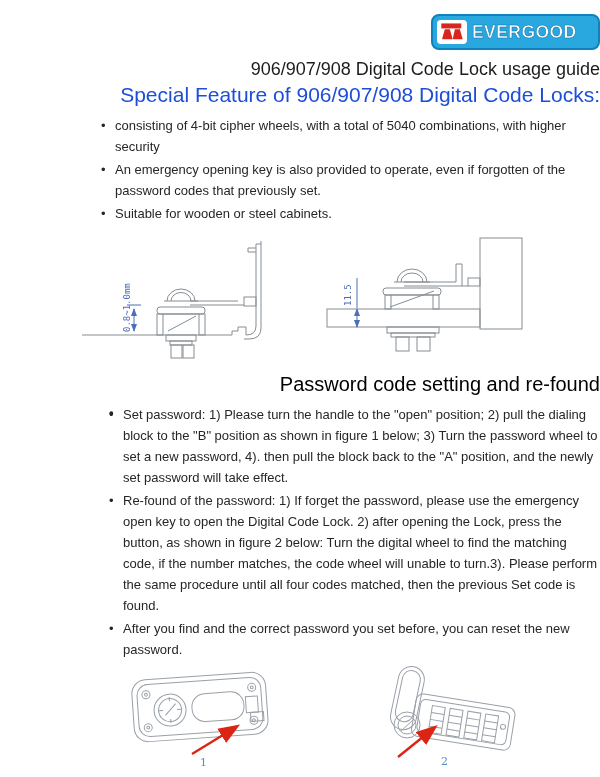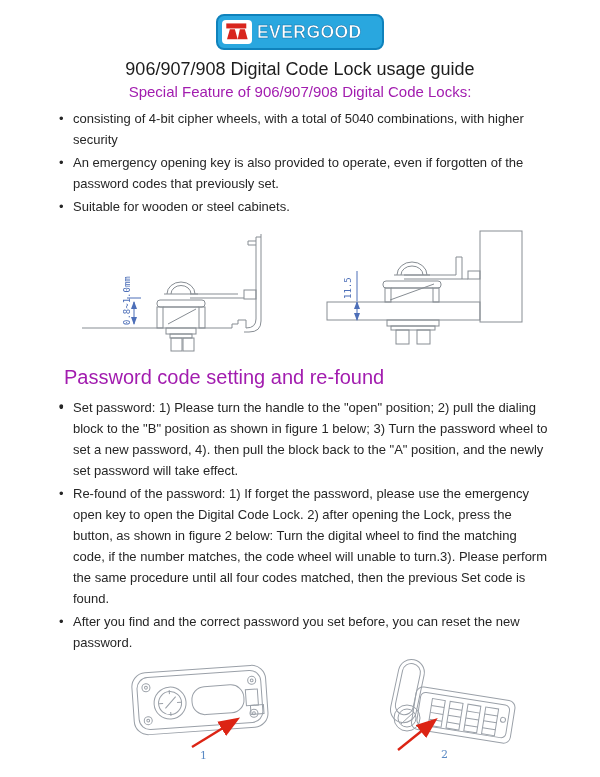--- a/index.html
+++ b/index.html
@@ -1,47 +1,47 @@
 <!DOCTYPE html>
 <html><head>
 <meta charset="utf-8">
 <style>
   html,body { margin:0; padding:0; background:#ffffff; }
   .page {
     width:600px; height:777px; background:#ffffff; overflow:hidden;
     font-family:"Liberation Sans", sans-serif; color:#262626;
-    display:flex; flex-direction:column; position:relative;
+    display:flex; flex-direction:column; position:relative;align-items:flex-end;
   }
   
   .logo-row { display:flex; justify-content:center; margin-top:14px; }
   .logo-pill {
     display:inline-flex; align-items:center; gap:5px;
     background:#29A7DF; border:2px solid #0F82BC; border-radius:8px;
     padding:2px 12px 2px 4px; height:28px;
   }
   .logo-mark { width:30px; height:24px; background:#ffffff; border-radius:4px;
     display:flex; align-items:center; justify-content:center; }
   .logo-text {
     color:#ffffff; font-weight:bold; font-size:19px; letter-spacing:.5px;
     -webkit-text-stroke:.5px #0d6ea8; transform:scaleX(.92); transform-origin:left center;
     font-family:"Liberation Sans", sans-serif;
   }
   
   .title { text-align:center; font-size:18px; font-weight:normal; margin-top:9px; color:#1c1c1c; }
-  .subtitle { text-align:center; font-size:15px; margin-top:3px; color:#a21caf; }
+  .subtitle { text-align:center; font-size:21px; margin-top:3px; color:#1d4ed8; }
   
   ul.doc-list { list-style:none; margin:8px 0 0 58px; padding:0; width:500px; }
   ul.doc-list li {
     position:relative; padding-left:15px; font-size:13px; line-height:21px;
     margin-bottom:2px; color:#262626;
   }
   ul.doc-list li .bullet { position:absolute; left:1px; top:0; font-size:13px; }
   ul.steps { width:492px; margin-top:4px; }
   ul.steps li:first-child { font-weight:bold; }
-  .section-heading { font-size:20px; margin:8px 0 2px 64px; color:#a21caf; font-weight:normal; }
+  .section-heading { font-size:20px; margin:8px 0 2px 64px; color:#000000; font-weight:normal; }
   .diagrams-row { margin-top:2px; }
   .figures-row { margin-top:auto; }
   svg text.dim { font-family:"DejaVu Sans Mono", monospace; }
 </style>
 </head>
 <body>
 
 <div class="page">
 
   <div class="logo-row">

